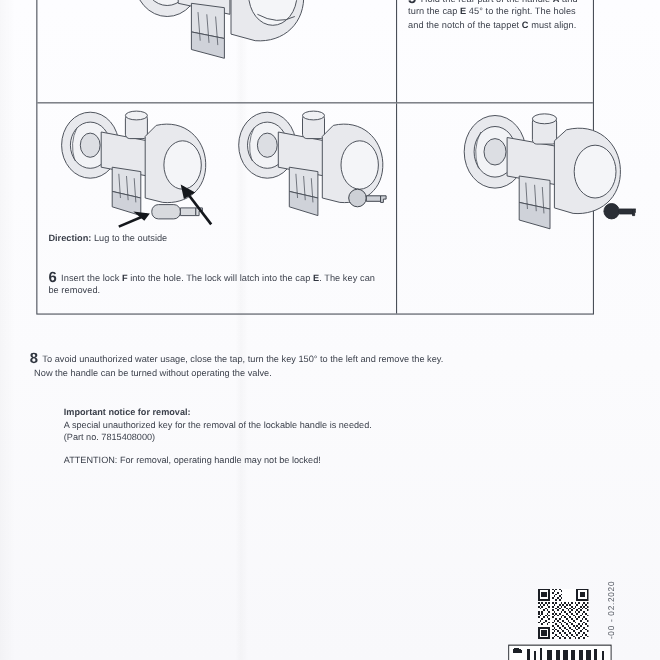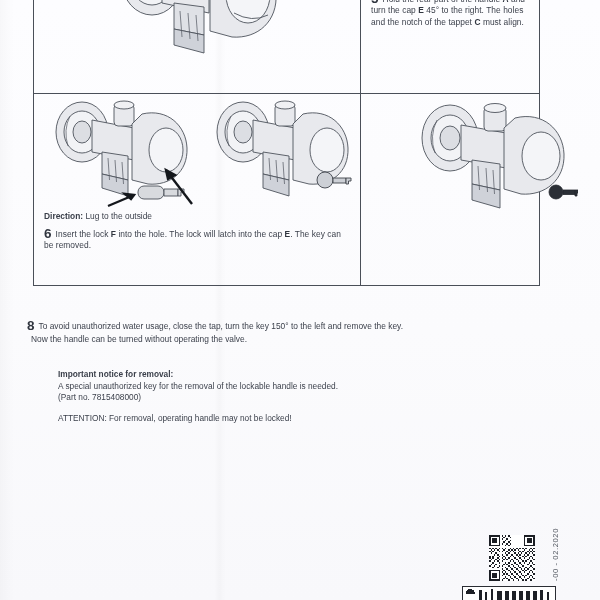--- a/index.html
+++ b/index.html
@@ -178,21 +178,21 @@
                 <circle cx="128" cy="86" r="8"></circle>
                 <path d="M136 84 l13 0 l0 5 l-13 0 Z"></path>
                 <path d="M149 84 l5 0 l0 3 l-2.5 0 l0 3 l-2.5 0 Z"></path>
               </g>
             </svg>
           </div>
         </div>
         <div class="direction" style="top:117px;">
           <b>Direction:</b><span> Lug to the outside</span>
         </div>
-        <div class="caption" style="top:134px;">
+        <div class="caption" style="top:152px;">
           <span class="num">6</span><span>Insert the lock <b class="lbl">F</b> into the hole. The lock will latch into the cap <b class="lbl">E</b>. The key can be removed.</span>
         </div>
       </div>
 
       <div class="cell cell-narrow">
         <div class="art" style="height:140px;">
           <svg viewBox="0 0 180 140" width="180" height="140">
             <g fill="#e8e9ed" stroke="#4d525b" stroke-width="0.9">
               <ellipse cx="52" cy="44" rx="28" ry="33"></ellipse>
               <ellipse cx="52" cy="44" rx="19" ry="23" fill="#f2f3f6"></ellipse>

